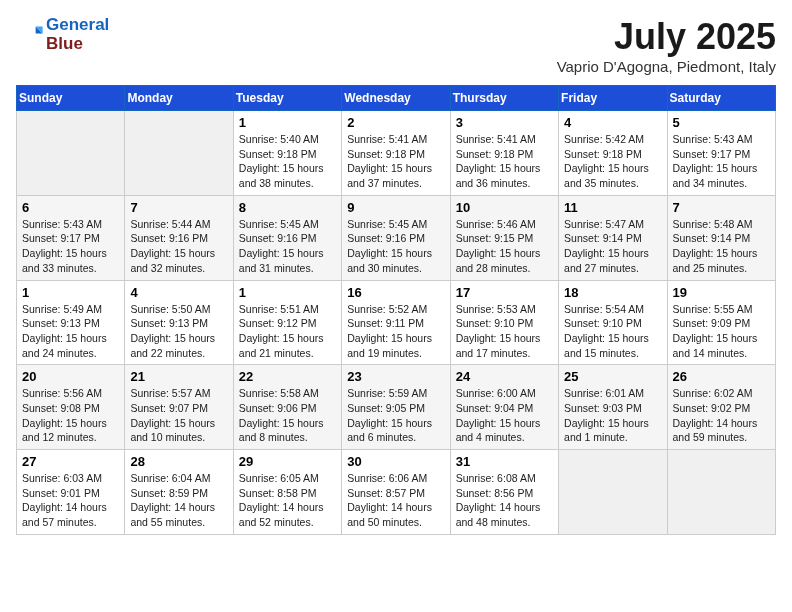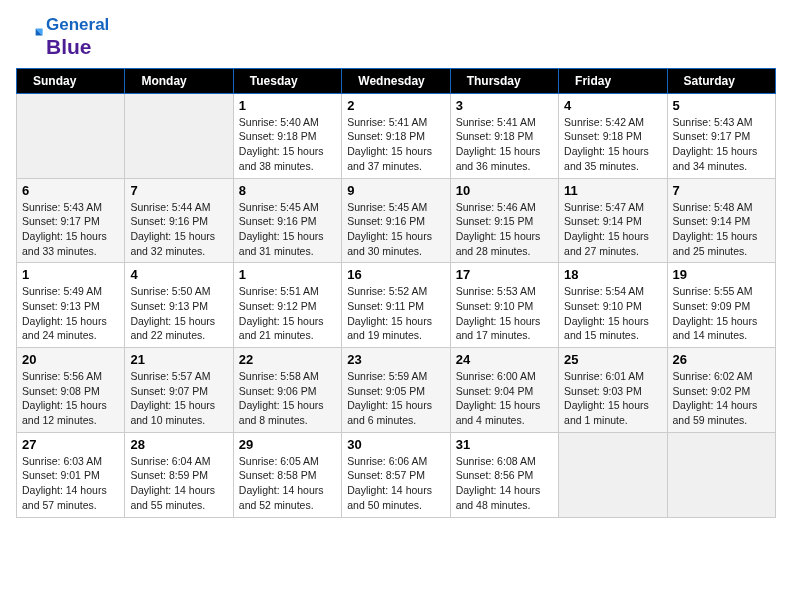--- a/index.html
+++ b/index.html
@@ -37,23 +37,23 @@
     .location {
       font-size: 15px;
       color: #333;
     }
     table {
       width: 100%;
       border-collapse: collapse;
       font-size: 11px;
     }
     thead tr th {
-      background: #000000;
+      background: #1d4ed8;
       color: #fff;
-      padding: 5px 16px;
+      padding: 5px 2px;
       text-align: left;
       font-size: 12px;
       font-weight: bold;
       border: 1px solid #1565c0;
     }
     tbody tr td {
       border: 1px solid #ccc;
       vertical-align: top;
       padding: 4px 5px;
       width: 108px;
@@ -83,22 +83,26 @@
   <div class="logo">
     <svg class="logo-icon" viewBox="0 0 40 40">
       <rect width="40" height="40" fill="white"></rect>
       <polygon points="28,8 38,18 28,18" fill="#1565c0"></polygon>
       <polygon points="28,8 38,8 38,18" fill="#42a5f5"></polygon>
     </svg>
     <div>
       <div style="font-size:17px;font-weight:bold;color:#1a1a1a;line-height:1.1;">
         <span style="color:#1565c0;">General</span>
       </div>
-      <div style="font-size:21px;font-weight:bold;color:#4c1d95;line-height:1.1;">Blue</div>
+      <div style="font-size:17px;font-weight:bold;color:#7f1d1d;line-height:1.1;">Blue</div>
     </div>
+  </div>
+  <div class="title-block">
+    <div class="month-title">July 2025</div>
+    <div class="location">Vaprio D'Agogna, Piedmont, Italy</div>
   </div>
 </div>
 
 <table>
   <thead>
     <tr>
     <th>Sunday</th>
         <th>Monday</th>
         <th>Tuesday</th>
         <th>Wednesday</th>

